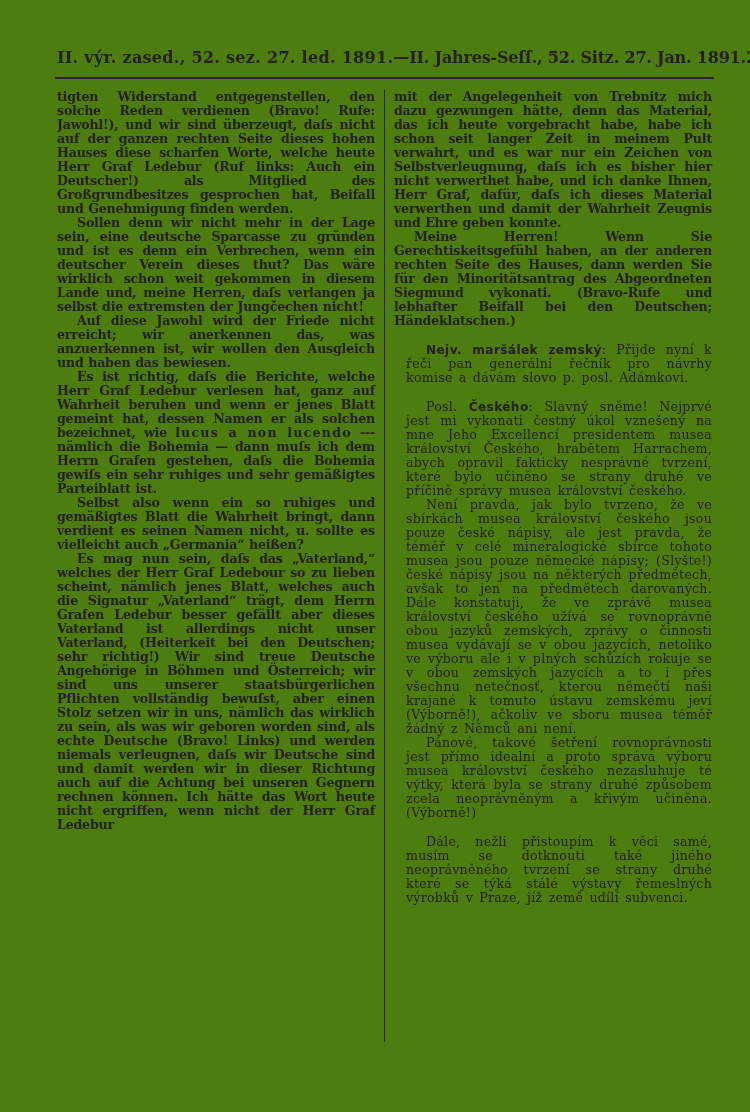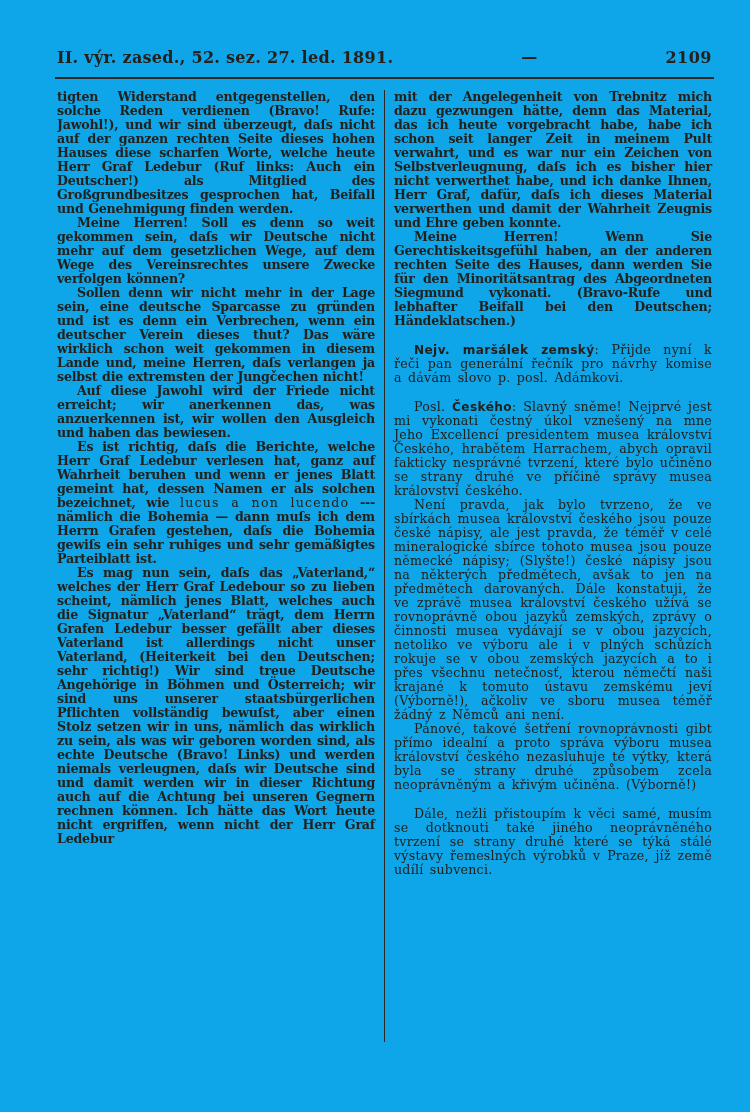--- a/index.html
+++ b/index.html
@@ -4,21 +4,21 @@
 <style>
   html,body{margin:0;padding:0;}
   body{
     width:750px;height:1112px;overflow:hidden;
     background:#f6f5f1;
     font-family:"DejaVu Serif","Liberation Serif",serif;
     color:#24201b;
   }
   .page{
     position:relative;width:750px;height:1112px;
-    background:#0ea5e9;
+    background:#4d7c0f;
     box-sizing:border-box;
   }
   
   .page-header{
     position:absolute;top:48px;left:57px;right:38px;
     display:flex;justify-content:space-between;align-items:baseline;
     font-size:16px;font-weight:700;white-space:nowrap;
   }
   .h-cz{letter-spacing:.3px;}
   .h-dash{font-weight:700;}
@@ -44,57 +44,58 @@
     hyphens:none;
   }
   .para.indent{text-indent:20px;}
   .para.space-before{margin-top:15px;}
   .fraktur{
     font-family:"DejaVu Serif","Liberation Serif",serif;
     font-weight:600;letter-spacing:-.2px;word-spacing:.5px;
   }
   .roman{
     font-family:"DejaVu Serif","Liberation Serif",serif;
-    font-weight:400;letter-spacing:.25px;word-spacing:2px;
+    font-weight:400;letter-spacing:.25px;word-spacing:2px;margin-left:12px;
   }
   .bold-run{
     font-family:"DejaVu Sans","Liberation Sans",sans-serif;
     font-weight:700;font-size:12.1px;letter-spacing:.4px;
   }
   .roman-run{
-    font-weight:400;letter-spacing:1.2px;
+    font-weight:700;letter-spacing:1.2px;
   }
 </style>
 </head>
 <body>
 
 <div class="page">
 
   <header class="page-header">
     <span class="h-cz">II. výr. zased., 52. sez. 27. led. 1891.</span>
     <span class="h-dash">—</span>
+    <span class="h-de">II. Jahres-Seſſ., 52. Sitz. 27. Jan. 1891.</span>
     <span class="h-num">2109</span>
   </header>
 
   <div class="header-rule"></div>
 
   <main class="columns">
     <section class="col" id="left-col">
         <p class="para fraktur"><span>tigten Widerstand entgegenstellen, den solche Reden verdienen (Bravo! Rufe: Jawohl!), und wir sind überzeugt, daſs nicht auf der ganzen rechten Seite dieses hohen Hauses diese scharfen Worte, welche heute Herr Graf Ledebur (Ruf links: Auch ein Deutscher!) als Mitglied des Großgrundbesitzes gesprochen hat, Beifall und Genehmigung finden werden.</span></p>
-        <p class="para fraktur indent"><span>Meine Herren! Soll es denn so weit gekommen sein, daſs wir Deutsche nicht mehr auf dem gesetzlichen Wege, auf dem Wege des Vereinsrechtes unsere Zwecke verfolgen können?</span></p>
         <p class="para fraktur indent"><span>Sollen denn wir nicht mehr in der Lage sein, eine deutsche Sparcasse zu gründen und ist es denn ein Verbrechen, wenn ein deutscher Verein dieses thut? Das wäre wirklich schon weit gekommen in diesem Lande und, meine Herren, daſs verlangen ja selbst die extremsten der Jungčechen nicht!</span></p>
         <p class="para fraktur indent"><span>Auf diese Jawohl wird der Friede nicht erreicht; wir anerkennen das, was anzuerkennen ist, wir wollen den Ausgleich und haben das bewiesen.</span></p>
         <p class="para fraktur indent"><span>Es ist richtig, daſs die Berichte, welche Herr Graf Ledebur verlesen hat, ganz auf Wahrheit beruhen und wenn er jenes Blatt gemeint hat, dessen Namen er als solchen bezeichnet, wie </span><span class="roman-run">lucus a non lucendo</span><span> --- nämlich die Bohemia — dann muſs ich dem Herrn Grafen gestehen, daſs die Bohemia gewiſs ein sehr ruhiges und sehr gemäßigtes Parteiblatt ist.</span></p>
+        <p class="para fraktur indent"><span>Selbst also wenn ein so ruhiges und gemäßigtes Blatt die Wahrheit bringt, dann verdient es seinen Namen nicht, u. sollte es vielleicht auch „Germania“ heißen?</span></p>
         <p class="para fraktur indent"><span>Es mag nun sein, daſs das „Vaterland,“ welches der Herr Graf Ledebour so zu lieben scheint, nämlich jenes Blatt, welches auch die Signatur „Vaterland“ trägt, dem Herrn Grafen Ledebur besser gefällt aber dieses Vaterland ist allerdings nicht unser Vaterland, (Heiterkeit bei den Deutschen; sehr richtig!) Wir sind treue Deutsche Angehörige in Böhmen und Österreich; wir sind uns unserer staatsbürgerlichen Pflichten vollständig bewuſst, aber einen Stolz setzen wir in uns, nämlich das wirklich zu sein, als was wir geboren worden sind, als echte Deutsche (Bravo! Links) und werden niemals verleugnen, daſs wir Deutsche sind und damit werden wir in dieser Richtung auch auf die Achtung bei unseren Gegnern rechnen können. Ich hätte das Wort heute nicht ergriffen, wenn nicht der Herr Graf Ledebur</span></p>
       </section>
     <div class="col-divider"></div>
     <section class="col" id="right-col">
         <p class="para fraktur"><span>mit der Angelegenheit von Trebnitz mich dazu gezwungen hätte, denn das Material, das ich heute vorgebracht habe, habe ich schon seit langer Zeit in meinem Pult verwahrt, und es war nur ein Zeichen von Selbstverleugnung, daſs ich es bisher hier nicht verwerthet habe, und ich danke Ihnen, Herr Graf, dafür, daſs ich dieses Material verwerthen und damit der Wahrheit Zeugnis und Ehre geben konnte.</span></p>
         <p class="para fraktur indent"><span>Meine Herren! Wenn Sie Gerechtiskeitsgefühl haben, an der anderen rechten Seite des Hauses, dann werden Sie für den Minoritätsantrag des Abgeordneten Siegmund vykonati. (Bravo-Rufe und lebhafter Beifall bei den Deutschen; Händeklatschen.)</span></p>
         <p class="para roman indent space-before"><span class="bold-run">Nejv. maršálek zemský</span><span>: Přijde nyní k řeči pan generální řečník pro návrhy komise a dávám slovo p. posl. Adámkovi.</span></p>
         <p class="para roman indent space-before"><span>Posl. </span><span class="bold-run">Českého</span><span>: Slavný sněme! Nejprvé jest mi vykonati čestný úkol vznešený na mne Jeho Excellencí presidentem musea království Českého, hrabětem Harrachem, abych opravil fakticky nesprávné tvrzení, které bylo učiněno se strany druhé ve příčině správy musea království českého.</span></p>
         <p class="para roman indent"><span>Není pravda, jak bylo tvrzeno, že ve sbírkách musea království českého jsou pouze české nápisy, ale jest pravda, že téměř v celé mineralogické sbírce tohoto musea jsou pouze německé nápisy; (Slyšte!) české nápisy jsou na některých předmětech, avšak to jen na předmětech darovaných. Dále konstatuji, že ve zprávě musea království českého užívá se rovnoprávně obou jazyků zemských, zprávy o činnosti musea vydávají se v obou jazycích, netoliko ve výboru ale i v plných schůzích rokuje se v obou zemských jazycích a to i přes všechnu netečnosť, kterou němečtí naši krajané k tomuto ústavu zemskému jeví (Výborně!), ačkoliv ve sboru musea téměř žádný z Němců ani není.</span></p>
-        <p class="para roman indent"><span>Pánové, takové šetření rovnoprávnosti gibt přímo idealní a proto správa výboru musea království českého nezasluhuje té výtky, která byla se strany druhé způsobem zcela neoprávněným a křivým učiněna. (Výborně!)</span></p>
+        <p class="para roman indent"><span>Pánové, takové šetření rovnoprávnosti jest přímo idealní a proto správa výboru musea království českého nezasluhuje té výtky, která byla se strany druhé způsobem zcela neoprávněným a křivým učiněna. (Výborně!)</span></p>
         <p class="para roman indent space-before"><span>Dále, nežli přistoupím k věci samé, musím se dotknouti také jiného neoprávněného tvrzení se strany druhé které se týká stálé výstavy řemeslných výrobků v Praze, jíž země udílí subvenci.</span></p>
       </section>
   </main>
 
 </div>
 
 </body></html>

